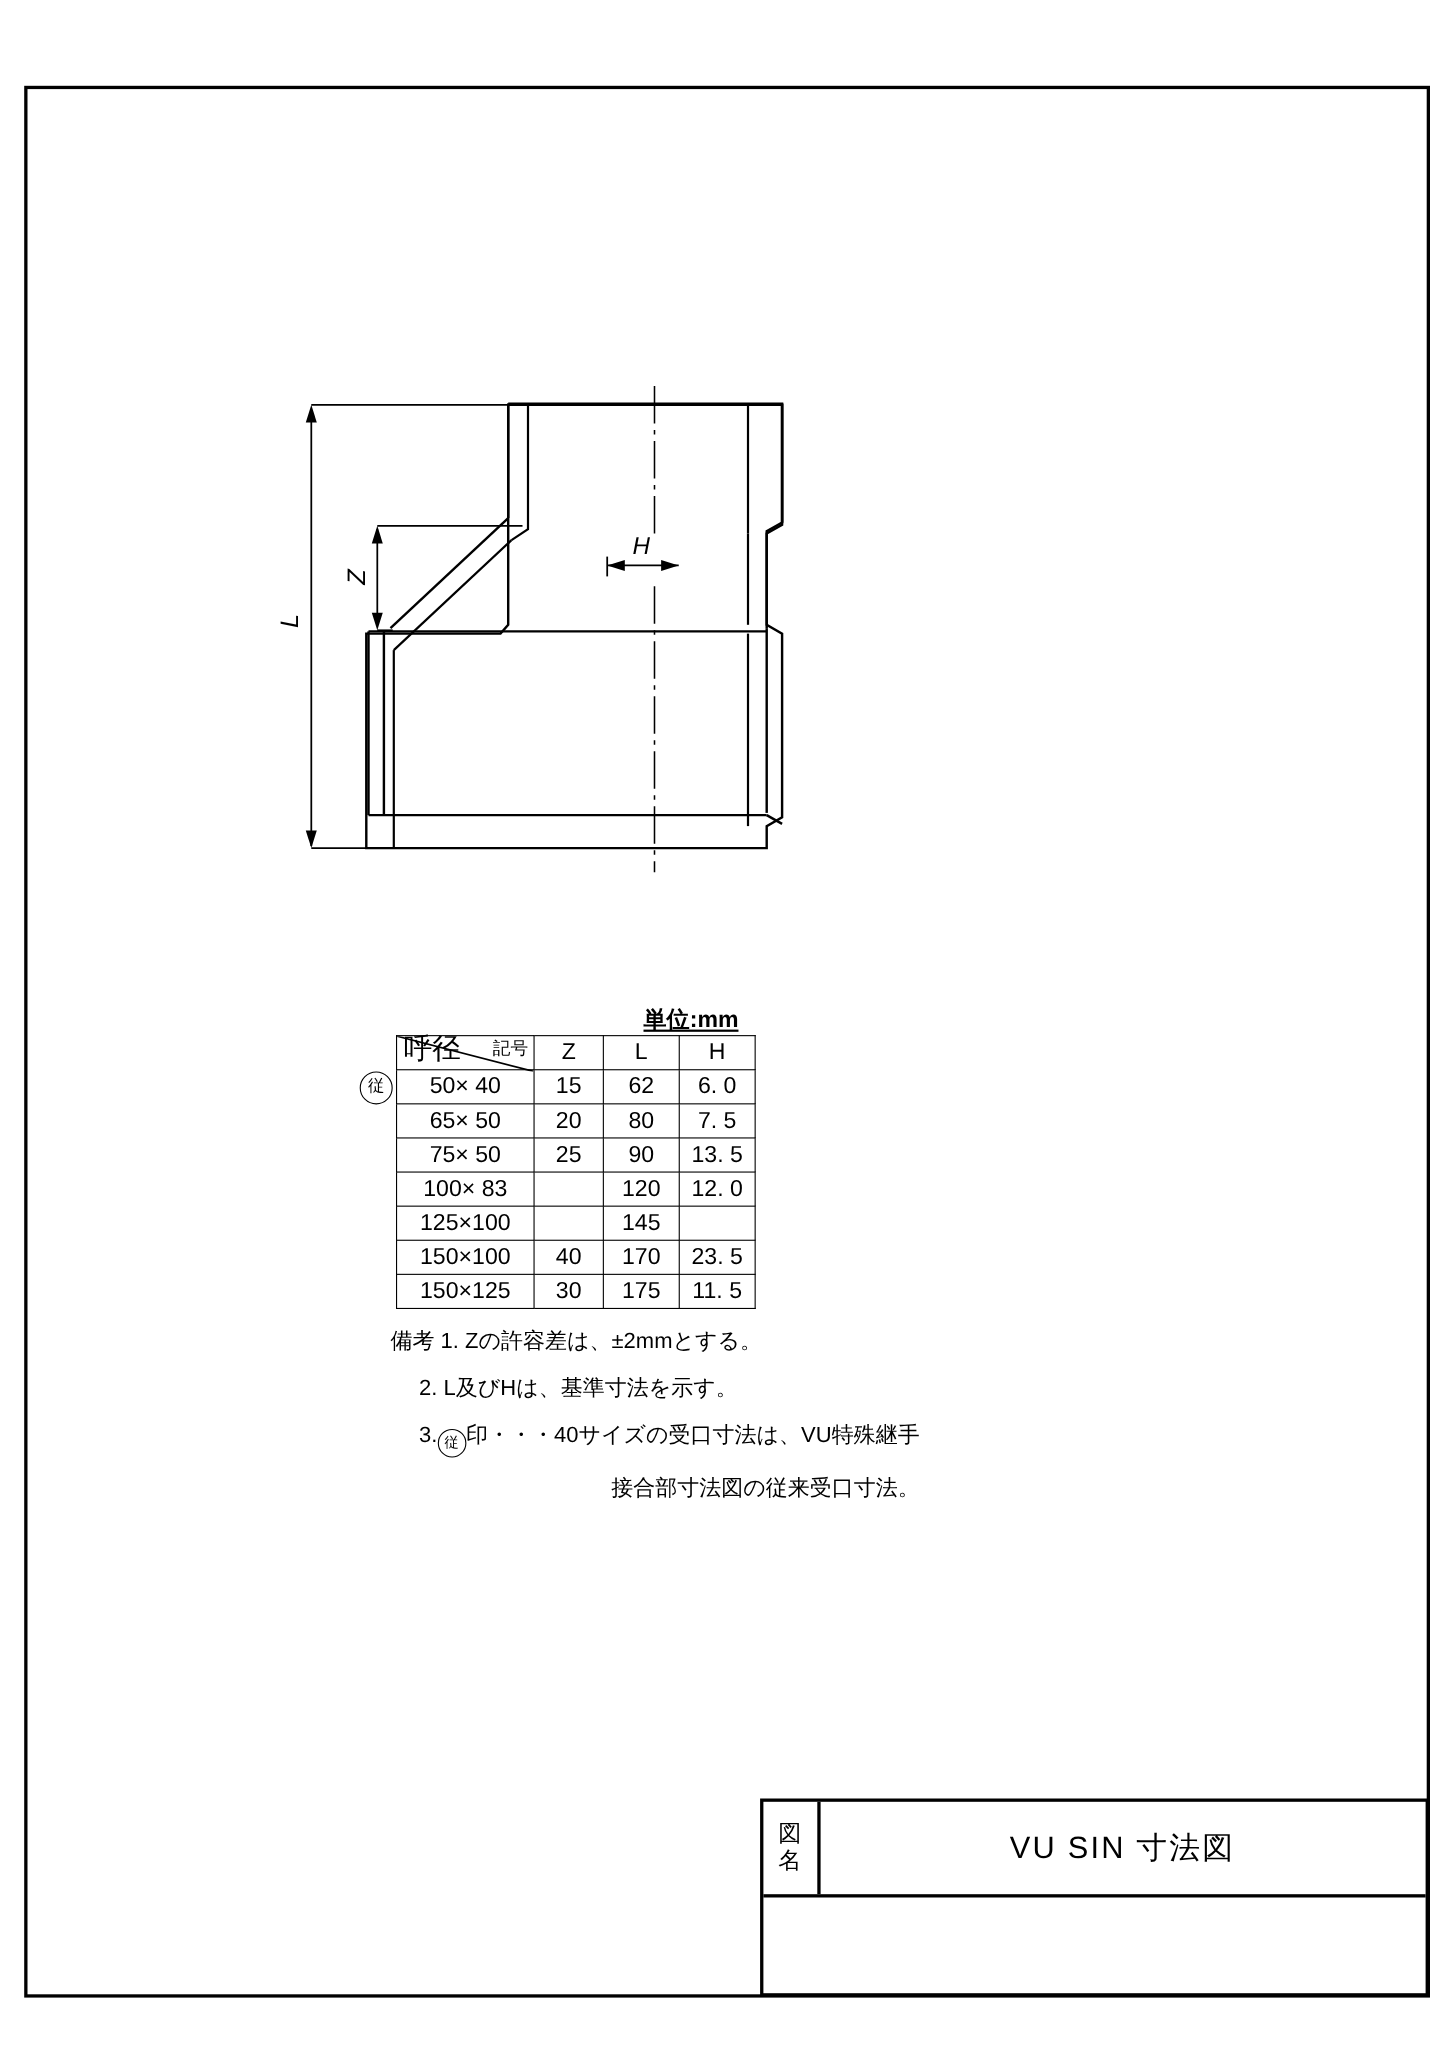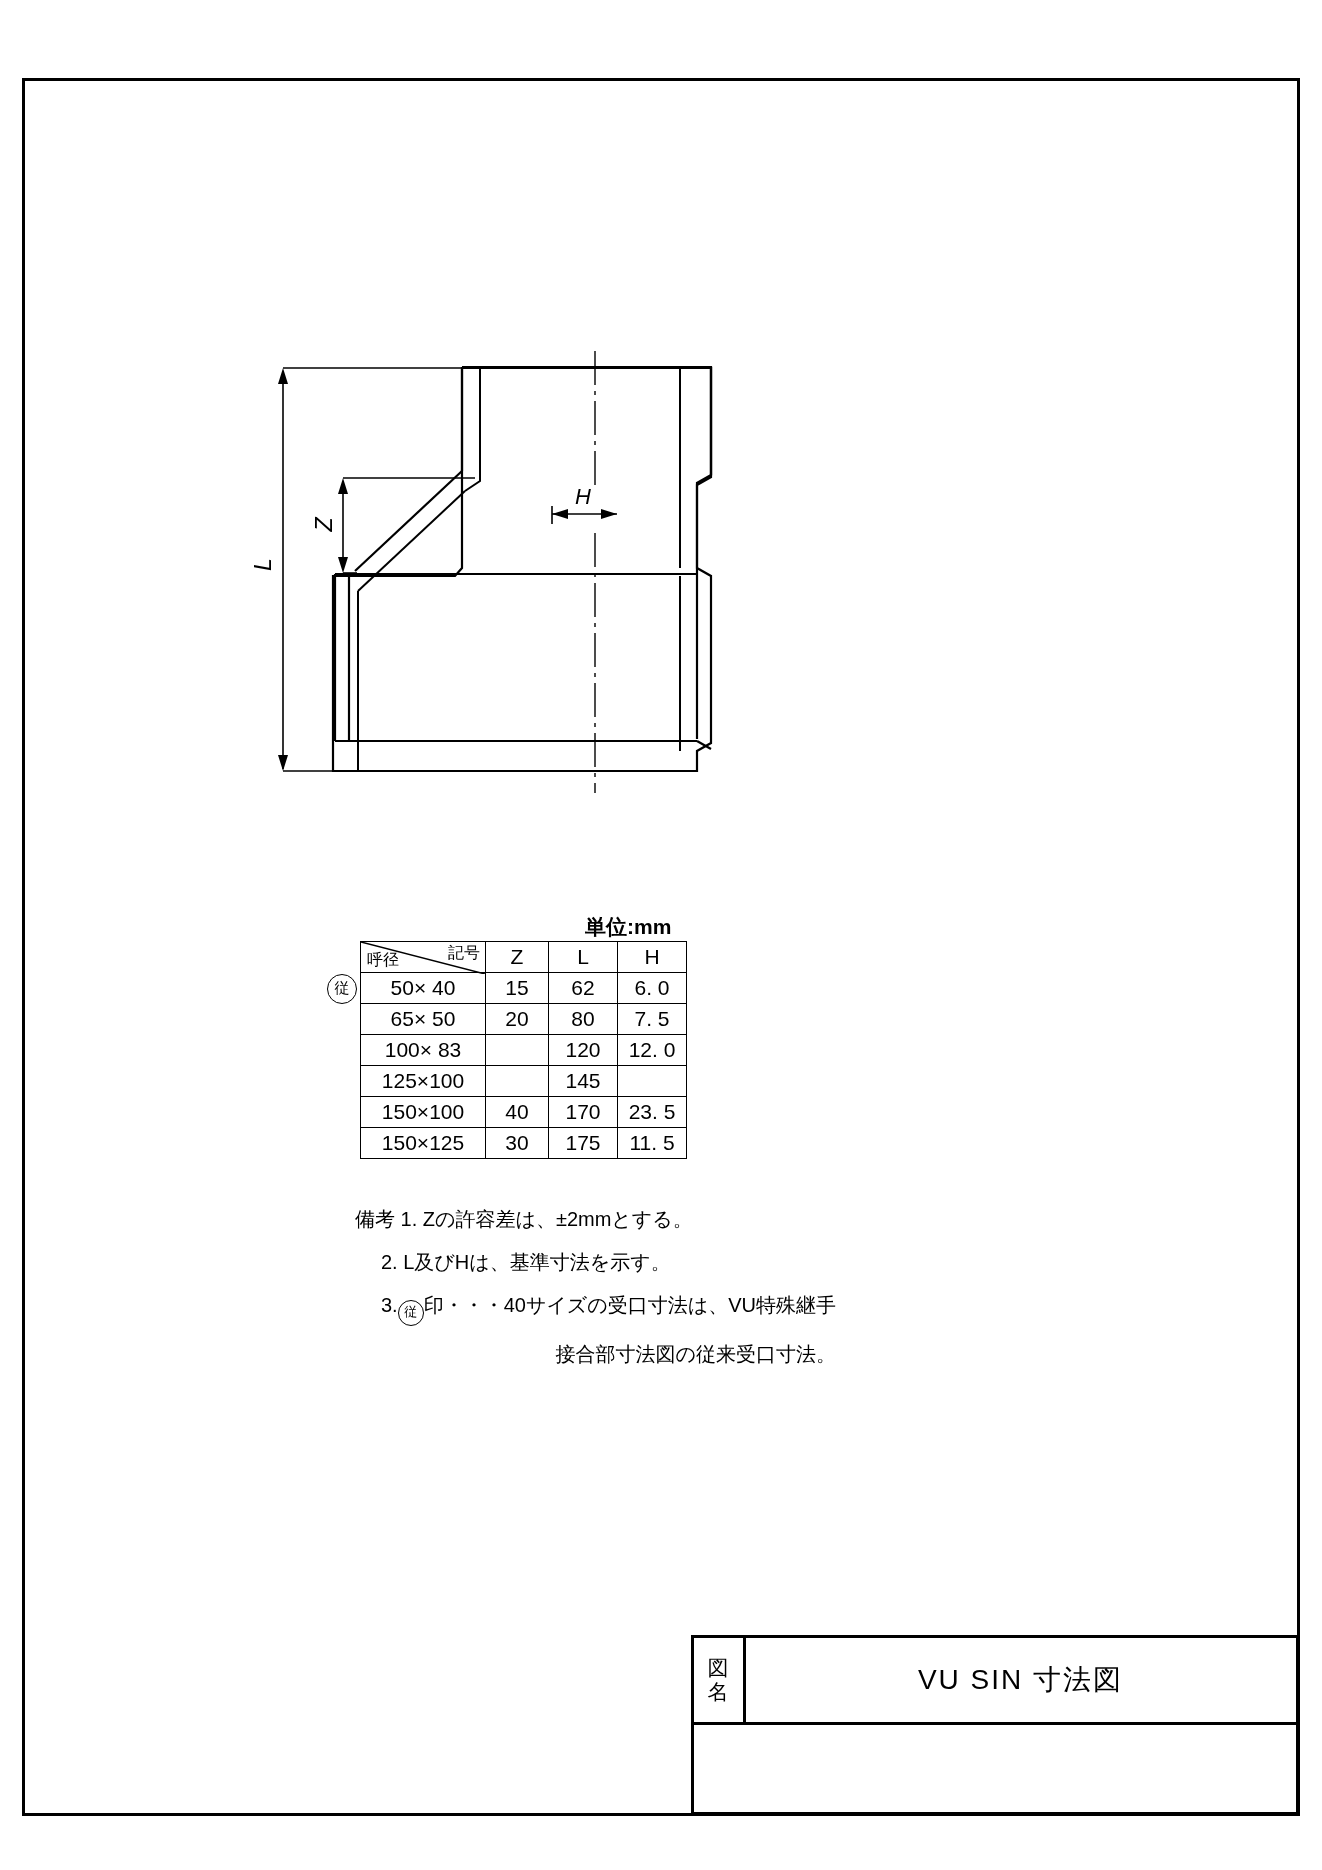--- a/index.html
+++ b/index.html
@@ -39,20 +39,21 @@
   }
 
   
   .unit-label {
     position: absolute;
     left: 560px;
     top: 832px;
     font-size: 21px;
     font-weight: bold;
     letter-spacing: 0px;
+    text-decoration: underline;
   }
 
   
   .dim-table {
     position: absolute;
     left: 335px;
     top: 860px;
     border-collapse: collapse;
     font-size: 21px;
   }
@@ -70,21 +71,21 @@
   .col-h { width: 68px; }
 
   .head-cell {
     position: relative;
     height: 32px;
   }
   .head-cell .hd-a {
     position: absolute;
     left: 6px;
     bottom: 1px;
-    font-size: 16px;
+    font-size: 26px;
     text-align: right;
   }
   .head-cell .hd-b {
     position: absolute;
     right: 5px;
     top: 1px;
     font-size: 16px;
   }
   .head-cell svg {
     position: absolute;
@@ -286,20 +287,26 @@
         <td>62</td>
         <td>6. 0</td>
       </tr>
       <tr>
         <td class="nm">65× 50</td>
         <td>20</td>
         <td>80</td>
         <td>7. 5</td>
       </tr>
       <tr>
+        <td class="nm">75× 50</td>
+        <td>25</td>
+        <td>90</td>
+        <td>13. 5</td>
+      </tr>
+      <tr>
         <td class="nm">100× 83</td>
         <td></td>
         <td>120</td>
         <td>12. 0</td>
       </tr>
       <tr>
         <td class="nm">125×100</td>
         <td></td>
         <td>145</td>
         <td></td>

